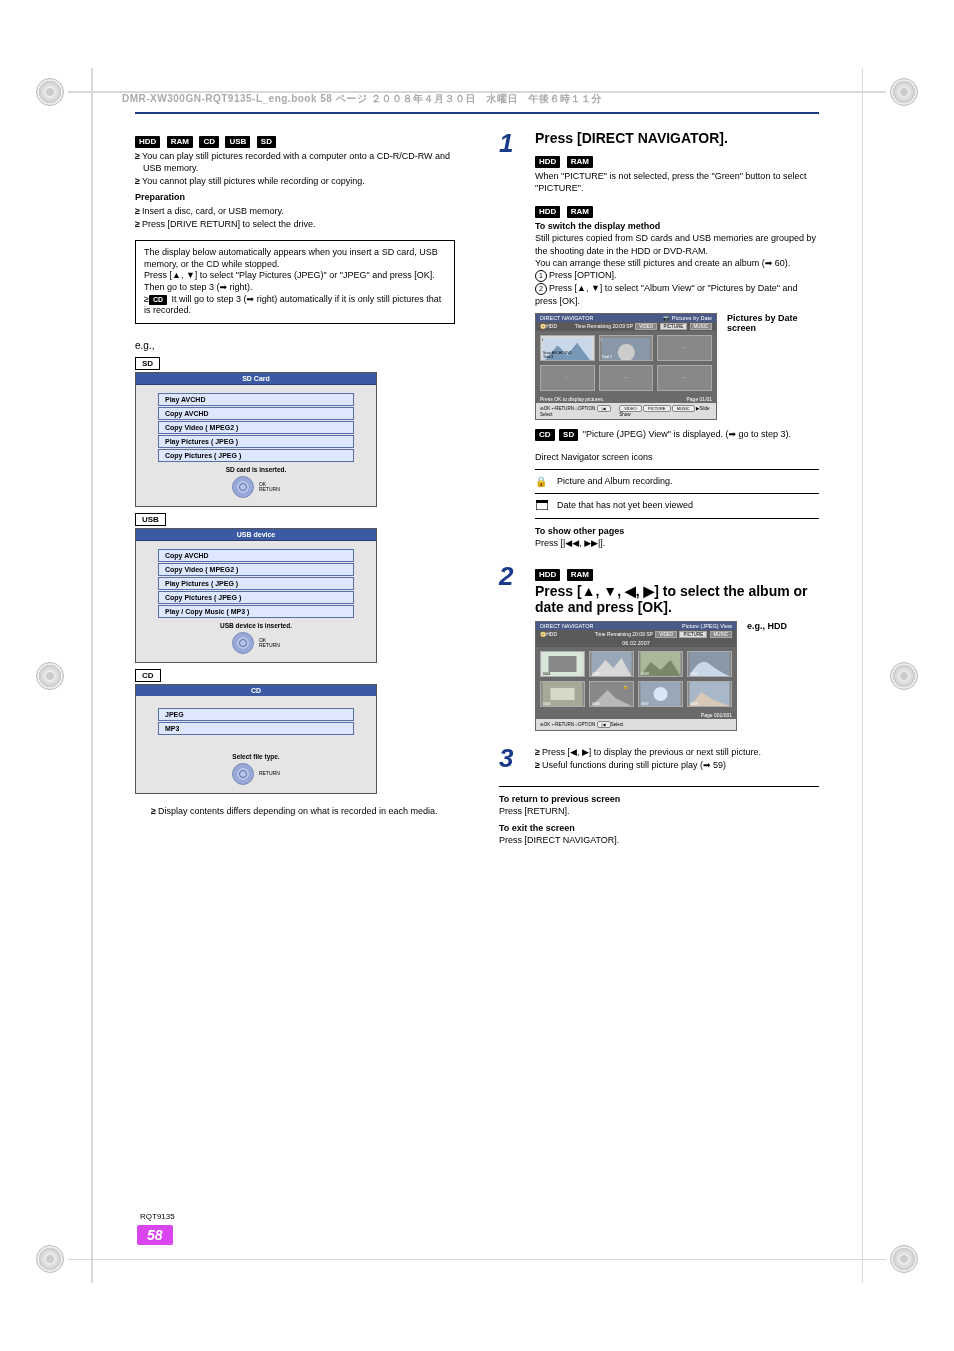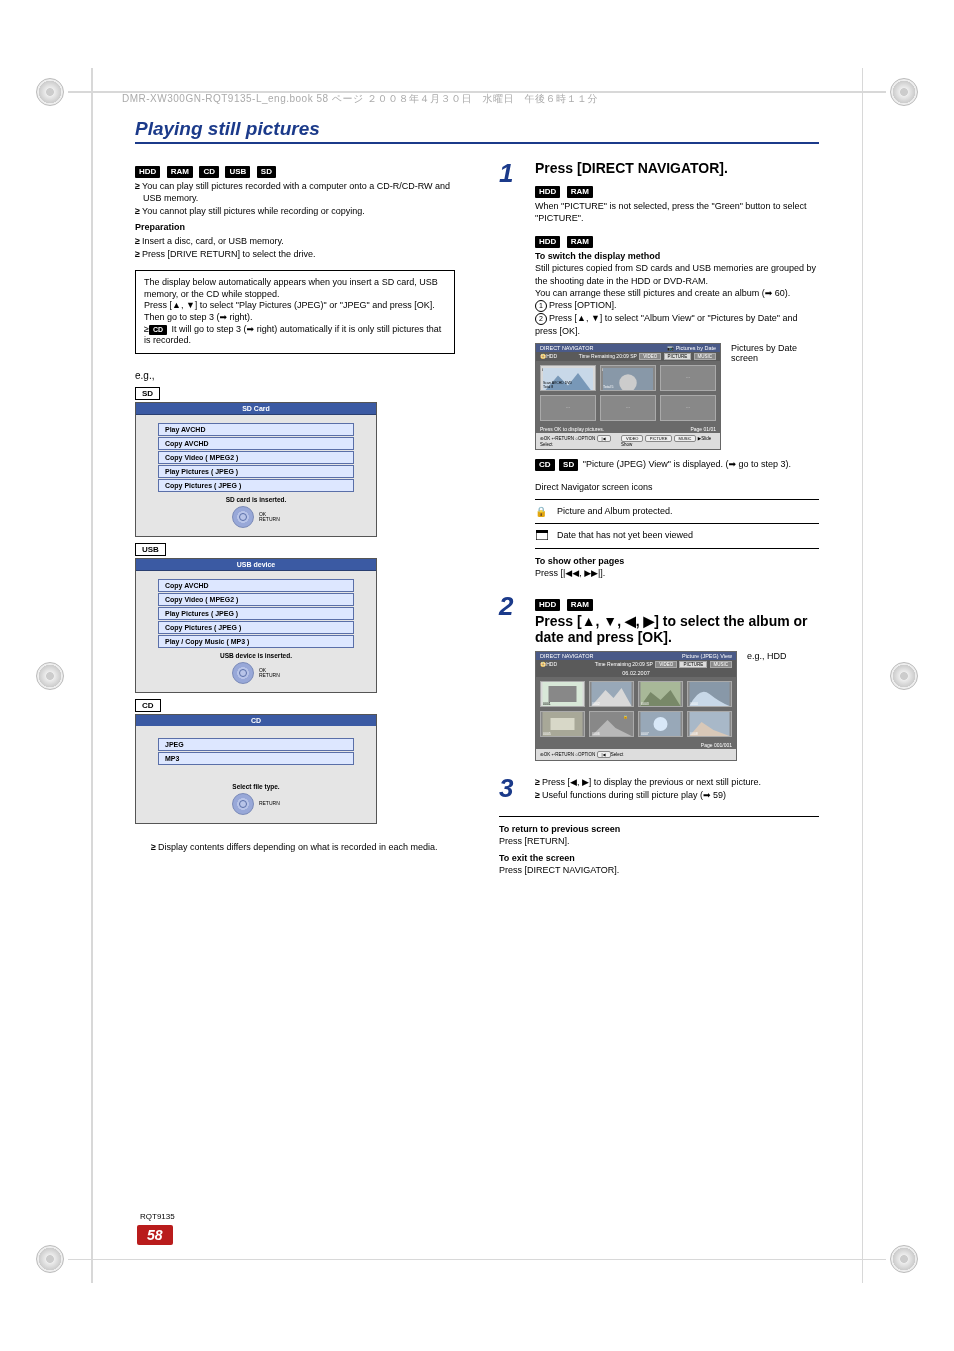--- a/index.html
+++ b/index.html
@@ -36,20 +36,21 @@
   .crop-line.bot { left: 68px; right: 68px; bottom: 91px; height: 1.5px; }
   .crop-line.lef { top: 68px; bottom: 68px; left: 91px; width: 1.5px; }
   .crop-line.rig { top: 68px; bottom: 68px; right: 91px; width: 1.5px; }
   .header-info {
     position: absolute;
     top: 92px;
     left: 122px;
     font-size: 10px;
     color: #aaa;
     letter-spacing: 0.5px;
+    font-weight: bold;
   }
   .content {
     position: absolute;
     top: 112px;
     left: 135px;
     right: 135px;
     bottom: 120px;
   }
   .title {
     font-size: 19px;
@@ -157,21 +158,21 @@
   }
   .ret-arrows { vertical-align: middle; font-size: 5px; text-align: left; display: inline-block; margin-left: 3px; line-height: 1; }
   .cd-menu-item {
     background: #dde7ff;
     border: 1px solid #5a6fa8;
     font-size: 7px;
     font-weight: bold;
     padding: 2px 6px;
     margin: 0 22px 1px 22px;
   }
-  .note-under { font-size: 9px; margin-top: 18px; padding-left: 24px; }
+  .note-under { font-size: 9px; margin-top: 12px; padding-left: 24px; }
   
   .step-row { display: flex; gap: 10px; margin-bottom: 14px; }
   .step-num {
     font-size: 26px;
     font-weight: bold;
     font-style: italic;
     color: #1b3a8a;
     line-height: 1;
     width: 26px;
     flex-shrink: 0;
@@ -257,40 +258,40 @@
     text-align: center;
     font-size: 10px;
     flex-shrink: 0;
   }
   hr.sep { border: none; border-top: 1px solid #000; margin: 6px 0; }
   .svg-thumb { width: 100%; height: 100%; display: block; }
   .page-no-box {
     position: absolute;
     left: 137px;
     bottom: 106px;
-    background: #b91c1c;
+    background: #d946ef;
     color: #fff;
     font-style: italic;
     font-weight: bold;
     font-size: 14px;
     padding: 2px 10px;
     border-radius: 2px;
   }
   .rqt { position: absolute; left: 140px; bottom: 130px; font-size: 8px; }
   .sm-tabs-right { font-size: 4.5px; }
   .sm-tabs-right span {
     display: inline-block;
     background: #888;
     border: 1px solid #aaa;
     padding: 0 3px;
     margin-left: 1px;
   }
   .sm-tabs-right span.sel { background: #ddd; color: #000; }
   .screen-row { display: flex; gap: 10px; align-items: flex-start; margin-top: 6px; }
-  .screen-caption { font-size: 9px; }
+  .screen-caption { font-size: 9px; font-weight: bold; }
   .sm-cell-img {
     position: absolute;
     inset: 2px;
   }
   .cd-panel {
     background: #e5e5e5;
     border: 1px solid #555;
     width: 240px;
     padding-bottom: 8px;
   }
@@ -315,21 +316,20 @@
   <div class="crop-mark ml"></div>
   <div class="crop-mark mr"></div>
   <div class="crop-line top"></div>
   <div class="crop-line bot"></div>
   <div class="crop-line lef"></div>
   <div class="crop-line rig"></div>
 
   <div class="header-info">DMR-XW300GN-RQT9135-L_eng.book  58 ページ  ２００８年４月３０日　水曜日　午後６時１１分</div>
 
   <div class="content">
-    <div class="title">Playing still pictures</div>
     <hr class="title-rule">
 
     <div class="two-col">
 
       <div class="col">
         <div class="chips">
           <span class="chip">HDD</span>
           <span class="chip">RAM</span>
           <span class="chip">CD</span>
           <span class="chip">USB</span>
@@ -506,21 +506,21 @@
             <div class="body-text" style="margin-top:8px">
               <span class="chip">CD</span>
               <span class="chip">SD</span>
               <span> "Picture (JPEG) View" is displayed. (➡  go to step 3).</span>
             </div>
 
             <div class="body-text" style="margin-top:10px">Direct Navigator screen icons</div>
             <hr class="sep">
             <div class="icon-box">
               <div class="icon-slot">🔒</div>
-              <div>Picture and Album protected.</div>
+              <div>Picture and Album recording.</div>
             </div>
             <hr class="sep">
             <div class="icon-box">
               <div class="icon-slot">
                 <svg width="12" height="10" viewBox="0 0 12 10">
                     <rect x="0" y="0" width="12" height="10" fill="none" stroke="#000" stroke-width="1.2"></rect>
                     <rect x="0" y="0" width="12" height="3" fill="#000"></rect>
                   </svg>
               </div>
               <div>

